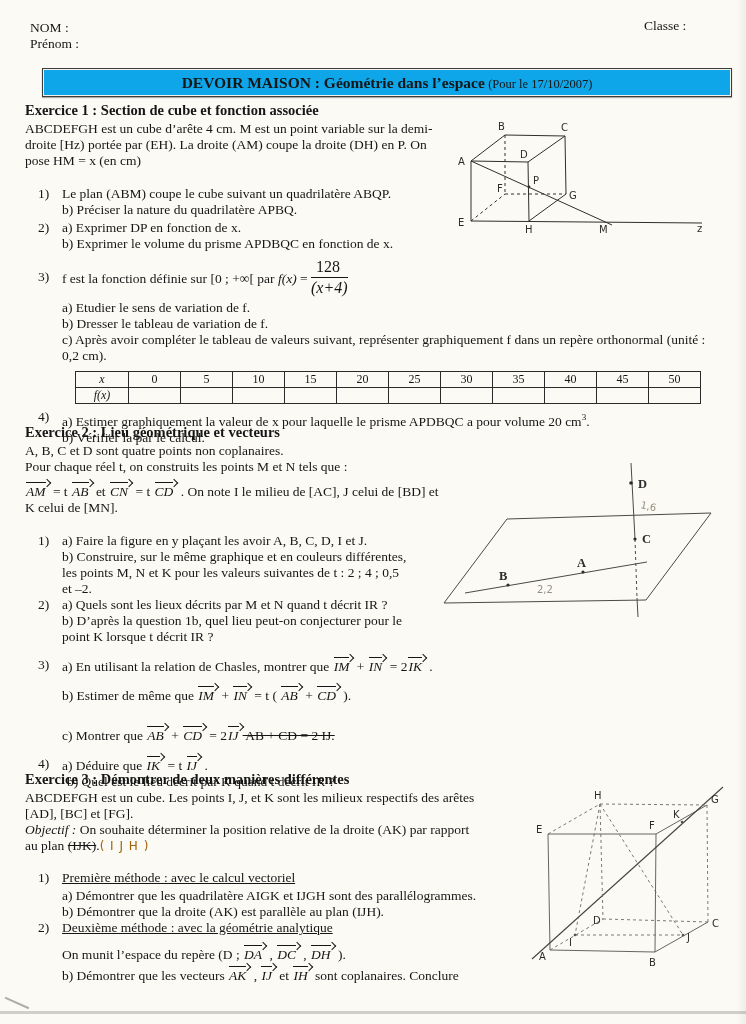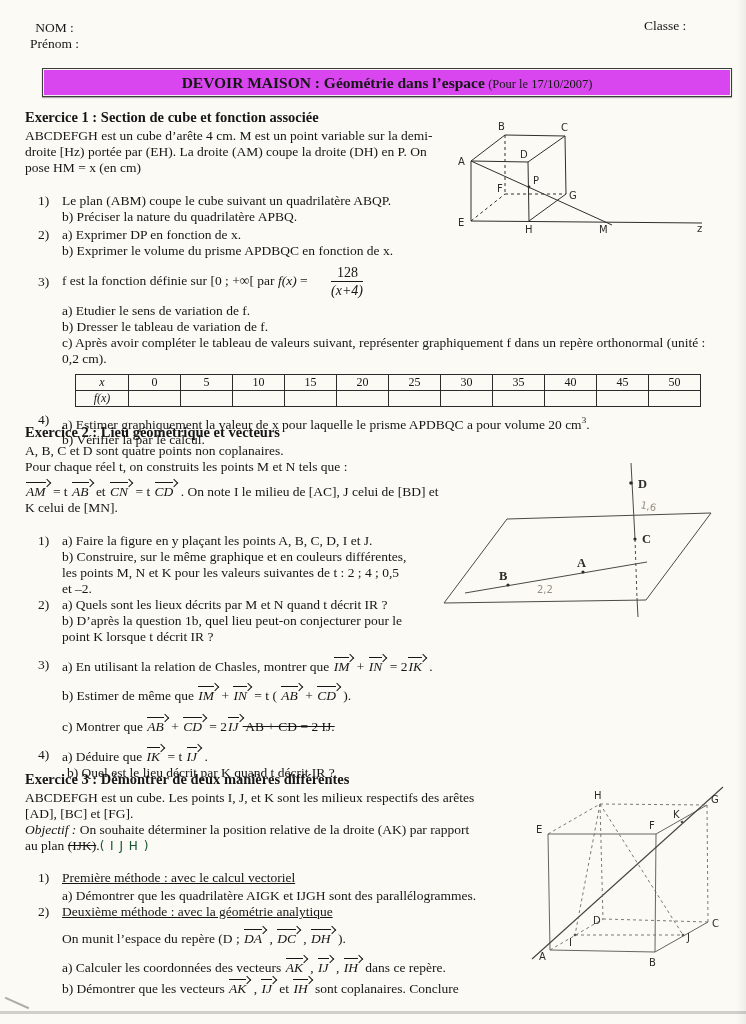--- a/index.html
+++ b/index.html
@@ -7,38 +7,38 @@
     width:746px;height:1024px;position:relative;overflow:hidden;
     background:#fbfaf5;
     font-family:"Liberation Serif",serif;
     font-size:13.5px;color:#161616;
   }
   .abs{position:absolute;}
   .line{line-height:16px;white-space:nowrap;}
   .i{font-style:italic;}
   .ul{text-decoration:underline;}
   .strike{text-decoration:line-through;}
-  .hw{font-family:"DejaVu Sans",sans-serif;color:#14532d;font-size:12px;letter-spacing:1px;}
+  .hw{font-family:"DejaVu Sans",sans-serif;color:#a16207;font-size:12px;letter-spacing:1px;}
   .heading{font-weight:bold;font-size:14.5px;line-height:18px;white-space:nowrap;}
   .row{display:flex;padding-left:13px;line-height:16px;white-space:nowrap;}
   .row .num{width:24px;flex:none;}
   .sub{padding-left:37px;}
   .vecline{margin-top:7px;}
   
   .vec{position:relative;display:inline-block;font-style:italic;padding:2px 4px 0 1px;}
   .vec::before{content:"";position:absolute;left:1px;right:4px;top:0;border-top:1px solid #161616;}
   .vec::after{content:"";position:absolute;right:0;top:-2.5px;width:5px;height:5px;
     border-top:1px solid #161616;border-right:1px solid #161616;transform:rotate(45deg);}
   
-  .frac{display:inline-block;vertical-align:-10px;text-align:right;line-height:1.1;font-size:14px;margin-left:20px;}
+  .frac{display:inline-block;vertical-align:-10px;text-align:left;line-height:1.1;font-size:16px;}
   .frac .fn{display:block;border-bottom:1px solid #161616;padding:0 5px 1px;}
   .frac .fd{display:block;padding-top:1px;}
   sup.s3{font-size:9px;vertical-align:super;}
   
-  #title-box{left:42px;top:68px;width:688px;height:27px;background:#d946ef;
+  #title-box{left:42px;top:68px;width:688px;height:27px;background:#0ea5e9;
     border:1px solid #3c3c3c;box-shadow:0 1px 1px #aeaeaa, inset 0 0 0 1px #f2f1ec;
     text-align:center;line-height:27px;white-space:nowrap;}
   .t1{font-weight:bold;font-size:15.5px;}
   .t2{font-size:12.5px;}
   
   table.vals{border-collapse:collapse;margin:7px 0 0 50px;}
   table.vals td{border:1px solid #2b2b2b;width:51px;height:12px;text-align:center;
     font-size:12px;padding:0;}
   table.vals td.lab{width:52px;font-style:italic;}
   
@@ -46,32 +46,32 @@
   svg text.serifb{font-family:"Liberation Serif",serif;font-size:12.5px;font-weight:bold;}
   svg text.hwt{fill:#9a8e80;font-size:10px;}
   
   #scan-bottom{left:0;top:1011px;width:746px;height:3px;background:#b9b9b3;opacity:.65;}
   #scan-corner{left:4px;top:1002px;width:26px;height:1.5px;background:#9a9a94;transform:rotate(24deg);opacity:.8;}
   #scan-right{right:0;top:0;width:10px;height:1024px;background:linear-gradient(to right,rgba(0,0,0,0),rgba(0,0,0,0.05));}
 </style>
 </head>
 <body>
 
-<div class="abs" style="left:30px;top:20px;text-align:center;">
+<div class="abs" style="left:30px;top:20px;">
   <div class="line">NOM :</div>
   <div class="line">Prénom :</div>
 </div>
 <div class="abs line" style="left:644px;top:18px;">Classe :</div>
 
 <div class="abs" id="title-box">
   <span class="t1">DEVOIR MAISON : Géométrie dans l’espace</span>
   <span class="t2">(Pour le 17/10/2007)</span>
 </div>
 
-<div class="abs" style="left:25px;top:108px;width:716px;">
+<div class="abs" style="left:25px;top:101px;width:716px;">
   <div class="heading">Exercice 1 : Section de cube et fonction associée</div>
   <div class="line" style="margin-top:2px;">ABCDEFGH est un cube d’arête 4 cm. M est un point variable sur la demi-</div>
   <div class="line">droite [Hz) portée par (EH). La droite (AM) coupe la droite (DH) en P. On</div>
   <div class="line">pose HM = x (en cm)</div>
 
   <div class="row" style="margin-top:17px;">
     <span class="num">1)</span>
     <span>Le plan (ABM) coupe le cube suivant un quadrilatère ABQP.</span>
   </div>
   <div class="line sub">b) Préciser la nature du quadrilatère APBQ.</div>
@@ -171,21 +171,21 @@
   <div class="heading">Exercice 2 : Lieu géométrique et vecteurs</div>
   <div class="line" style="margin-top:2px;">A, B, C et D sont quatre points non coplanaires.</div>
   <div class="line">Pour chaque réel t, on construits les points M et N tels que :</div>
   <div class="line vecline">
     <span class="vec">AM</span><span> = t </span><span class="vec">AB</span><span> et </span><span class="vec">CN</span><span> = t </span><span class="vec">CD</span><span> . On note I le milieu de [AC], J celui de [BD] et</span>
   </div>
   <div class="line">K celui de [MN].</div>
 
   <div class="row" style="margin-top:17px;">
     <span class="num">1)</span>
-    <span>a) Faire la figure en y plaçant les points A, B, C, D, I et J.</span>
+    <span>a) Faire la figure en y plaçant les avoir A, B, C, D, I et J.</span>
   </div>
   <div class="line sub">b) Construire, sur le même graphique et en couleurs différentes,</div>
   <div class="line sub">les points M, N et K pour les valeurs suivantes de t : 2 ; 4 ; 0,5</div>
   <div class="line sub">et –2.</div>
 
   <div class="row">
     <span class="num">2)</span>
     <span>a) Quels sont les lieux décrits par M et N quand t décrit IR ?</span>
   </div>
   <div class="line sub">b) D’après la question 1b, quel lieu peut-on conjecturer pour le</div>
@@ -193,21 +193,21 @@
 
   <div class="row vecline" style="margin-top:12px;">
     <span class="num">3)</span>
     <span>
       <span>a) En utilisant la relation de Chasles, montrer que </span><span class="vec">IM</span><span> + </span><span class="vec">IN</span><span> = 2</span><span class="vec">IK</span><span> .</span>
     </span>
   </div>
   <div class="line sub vecline" style="margin-top:11px;">
     <span>b) Estimer de même que </span><span class="vec">IM</span><span> + </span><span class="vec">IN</span><span> = t ( </span><span class="vec">AB</span><span> + </span><span class="vec">CD</span><span> ).</span>
   </div>
-  <div class="line sub vecline" style="margin-top:13px;">
+  <div class="line sub vecline" style="margin-top:22px;">
     <span>c) Montrer que </span><span class="vec">AB</span><span> + </span><span class="vec">CD</span><span> = 2</span><span class="vec">IJ</span><span class="strike"> AB + CD = 2 IJ.</span>
   </div>
 
   <div class="row vecline" style="margin-top:12px;">
     <span class="num">4)</span>
     <span>
       <span>a) Déduire que </span><span class="vec">IK</span><span> = t </span><span class="vec">IJ</span><span> .</span>
     </span>
   </div>
   <div class="line" style="padding-left:42px;">b) Quel est le lieu décrit par K quand  t décrit IR ?</div>
@@ -242,30 +242,28 @@
   </div>
   <div class="line">
     <span>au plan </span><span class="strike">(IJK)</span><span>.</span><span class="hw">( I J H )</span>
   </div>
 
   <div class="row" style="margin-top:16px;">
     <span class="num">1)</span>
     <span class="ul">Première méthode : avec le calcul vectoriel</span>
   </div>
   <div class="line sub" style="margin-top:2px;">a) Démontrer que les quadrilatère AIGK et IJGH sont des parallélogrammes.</div>
+  <div class="line sub">b) Démontrer que la droite (AK) est parallèle au plan (IJH).</div>
 
   <div class="row">
     <span class="num">2)</span>
     <span class="ul">Deuxième méthode : avec la géométrie analytique</span>
   </div>
   <div class="line sub vecline" style="margin-top:9px;">
     <span>On munit l’espace du repère (D ; </span><span class="vec">DA</span><span> , </span><span class="vec">DC</span><span> , </span><span class="vec">DH</span><span> ).</span>
-  </div>
-  <div class="line sub vecline" style="margin-top:11px;">
-    <span>a) Calculer les coordonnées des vecteurs </span><span class="vec">AK</span><span> , </span><span class="vec">IJ</span><span> , </span><span class="vec">IH</span><span> dans ce repère.</span>
   </div>
   <div class="line sub vecline" style="margin-top:3px;">
     <span>b) Démontrer que les vecteurs </span><span class="vec">AK</span><span> , </span><span class="vec">IJ</span><span> et </span><span class="vec">IH</span><span> sont coplanaires. Conclure</span>
   </div>
 </div>
 
 <svg class="abs" style="left:520px;top:772px;" width="226" height="254" viewBox="0 0 226 254">
   <g stroke="#55554f" stroke-width="0.9" fill="none">
     <line x1="28" y1="62" x2="136" y2="62"></line>
     <line x1="136" y1="62" x2="135" y2="180"></line>

